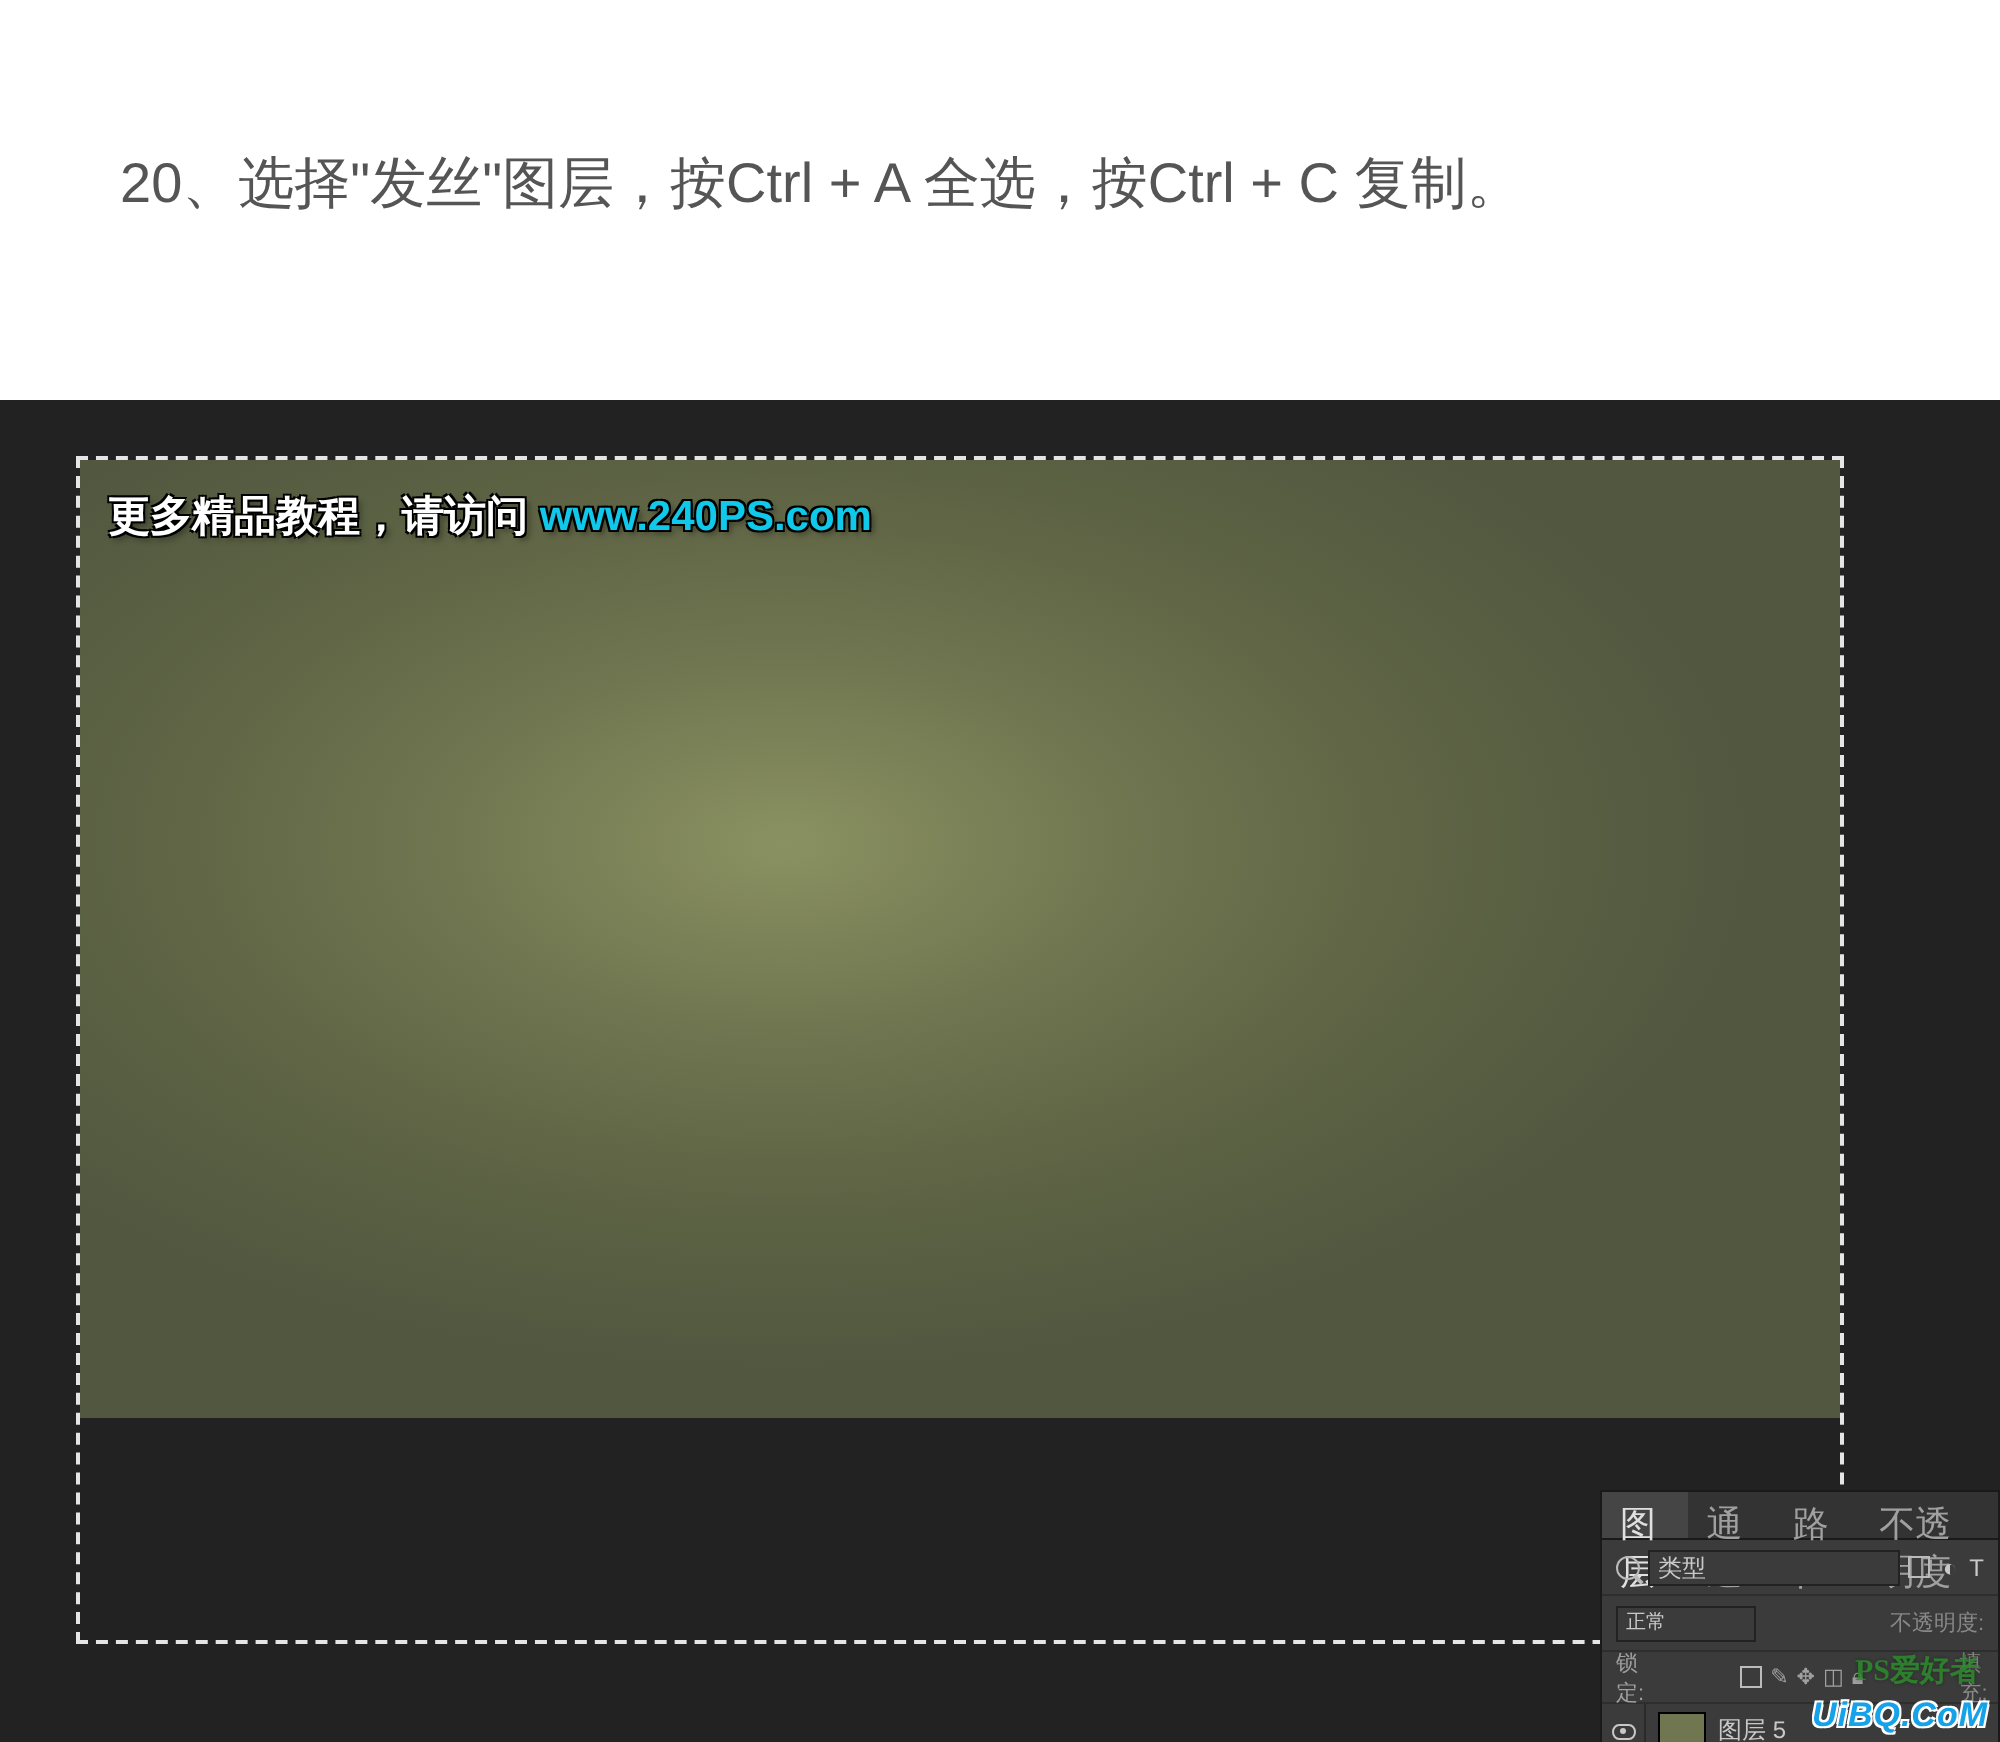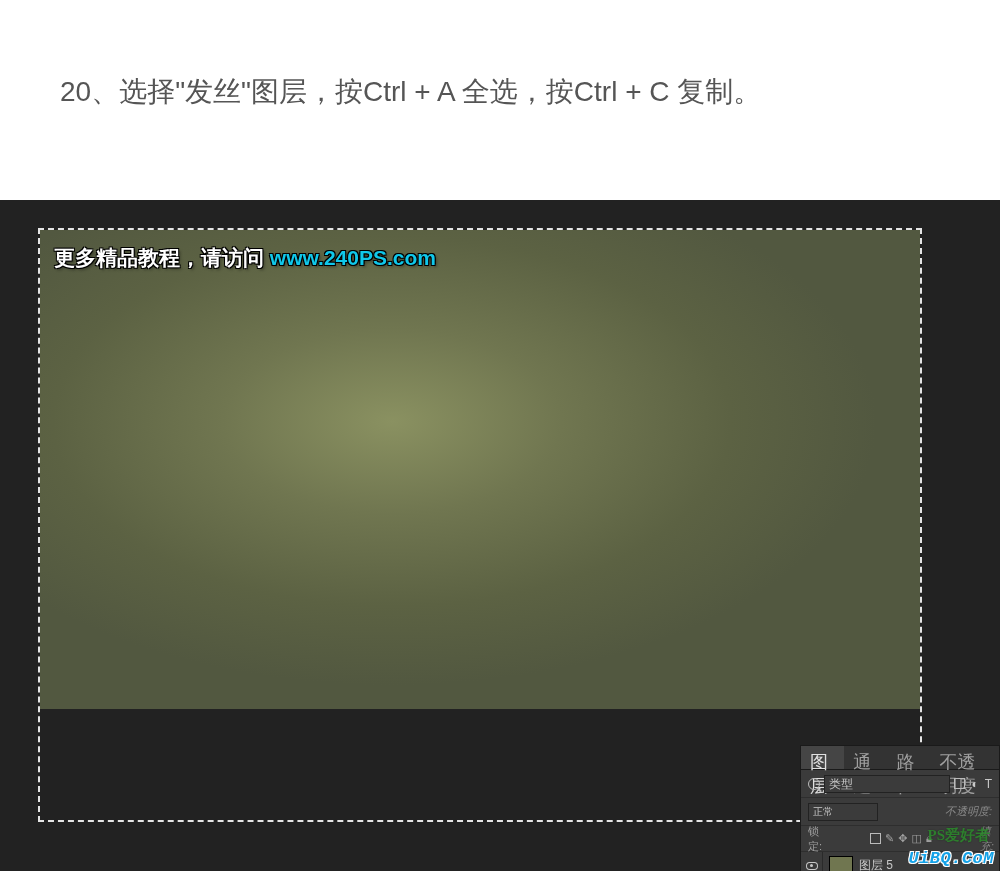--- a/index.html
+++ b/index.html
@@ -128,21 +128,20 @@
     color: #c8c8c8;
     font-size: 10px;
     height: 18px;
     padding: 0 4px;
     appearance: none;
   }
   .opacity-label {
     color: #888;
     font-size: 11px;
     margin-left: auto;
-    font-style: italic;
   }
   .lock-row {
     font-size: 11px;
     color: #a0a0a0;
     height: 26px;
     gap: 48px;
   }
   .lock-icons {
     display: flex;
     gap: 4px;
@@ -199,21 +198,20 @@
   .uibo-wm {
     position: absolute;
     right: 6px;
     bottom: 3px;
     font-size: 17px;
     font-weight: 800;
     font-style: italic;
     color: #15a2e8;
     text-shadow: -1px -1px 0 #fff, 1px -1px 0 #fff, -1px 1px 0 #fff, 1px 1px 0 #fff;
     letter-spacing: 0.5px;
-    font-family: Liberation Mono, monospace;
   }
   .aihao-wm {
     position: absolute;
     right: 10px;
     bottom: 26px;
     font-size: 15px;
     font-family: cursive;
     font-weight: bold;
     color: #2b8a2b;
     opacity: 0.85;

